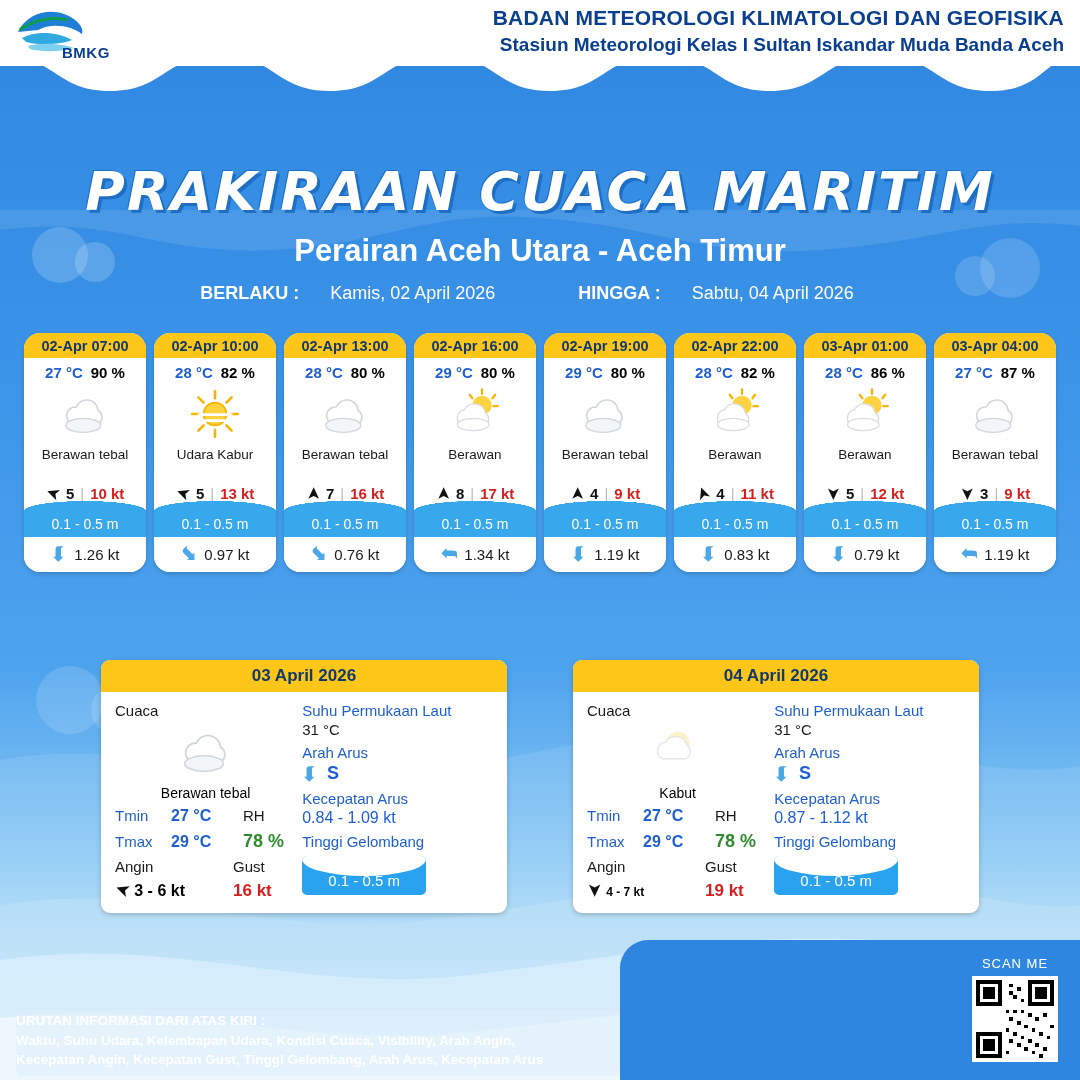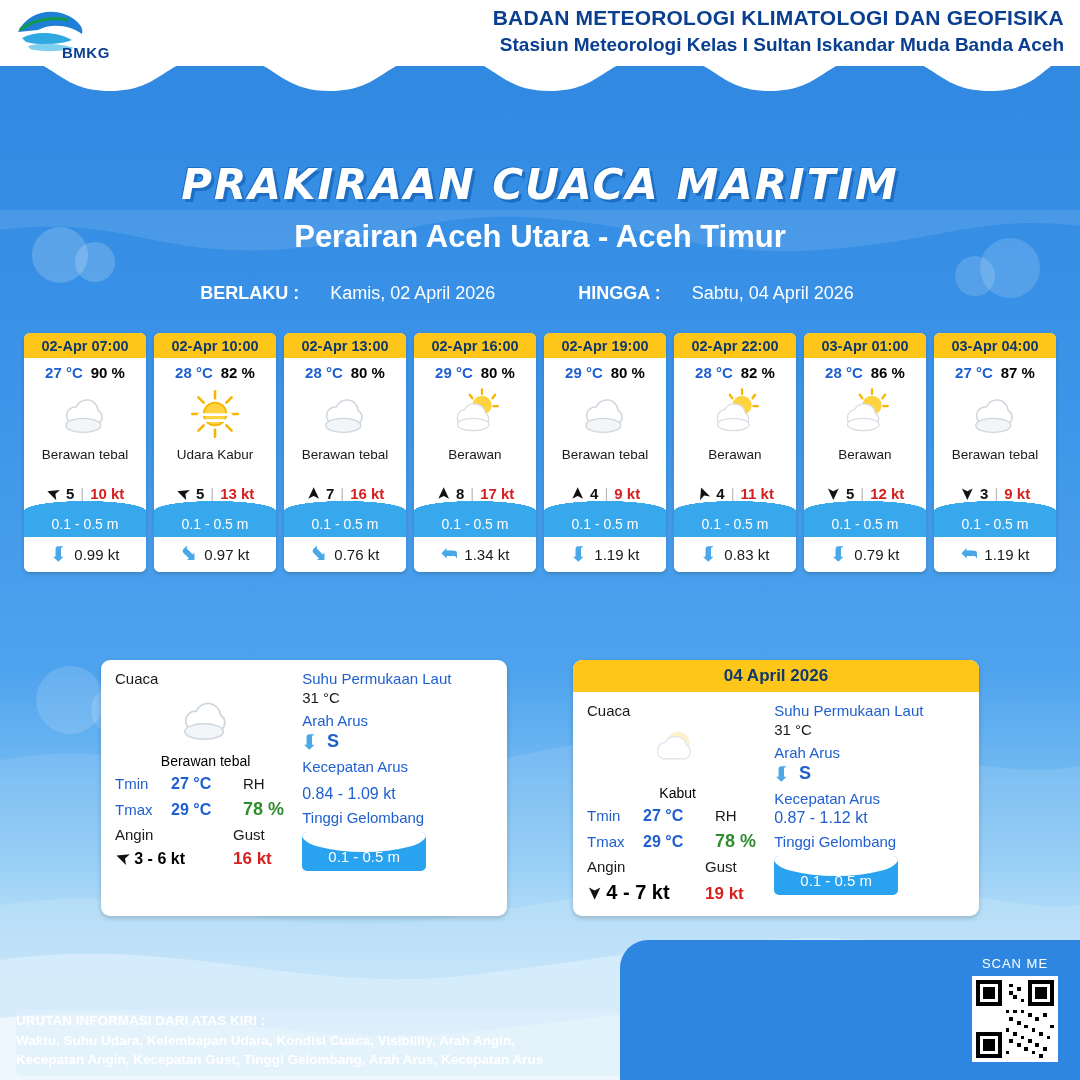--- a/index.html
+++ b/index.html
@@ -26,36 +26,36 @@
   .logo-text {
     position: absolute; left: 14px; top: 44px; font-size: 15px; font-weight: bold;
     color: #0a3f8f; letter-spacing: .5px; z-index: 7; margin-left: 48px;
   }
   .head-lines { position: absolute; right: 16px; top: 6px; text-align: right; z-index: 6; }
   .head-lines .l1 { font-size: 21px; font-weight: bold; color: #0a3f8f; letter-spacing: .2px; }
   .head-lines .l2 { font-size: 19px; font-weight: bold; color: #0a3f8f; margin-top: 4px; }
 
   .title-wrap { position: absolute; top: 160px; width: 100%; text-align: center; z-index: 6; }
   .title-main {
-    font-size: 42px; font-weight: bold; font-style: italic; color: #ffffff;
+    font-size: 54px; font-weight: bold; font-style: italic; color: #ffffff;
     letter-spacing: 2px; text-shadow: 3px 3px 0 #1e6fc4, -1px -1px 0 #1e6fc4;
     font-family: "DejaVu Sans", sans-serif;
   }
   .title-sub { font-size: 31px; font-weight: bold; color: #ffffff; margin-top: 10px; }
-  .valid-row { margin-top: 28px; font-size: 18px; color: #ffffff; }
+  .valid-row { margin-top: 14px; font-size: 18px; color: #ffffff; }
   .valid-row span { margin: 0 26px; }
   .valid-row b { font-weight: bold; }
 
   
   .cards {
     position: absolute; top: 333px; left: 24px; width: 1032px;
     display: flex; gap: 8px; z-index: 6;
   }
   .card {
-    width: 122px; background: #ffffff; border-radius: 6px; overflow: hidden;
+    width: 122px; background: #ffffff; border-radius: 16px; overflow: hidden;
     box-shadow: 0 2px 4px rgba(0,0,0,.18);
     display: flex; flex-direction: column;
   }
   .card-head {
     background: #ffc61a; color: #103a6b; font-size: 14.5px; font-weight: bold;
     text-align: center; padding: 5px 0 4px;
   }
   .card-tr { display: flex; justify-content: center; gap: 8px; padding: 6px 0 2px; }
   .temp { color: #1f5fd0; font-weight: bold; font-size: 15px; }
   .rh { color: #000000; font-weight: bold; font-size: 15px; }
@@ -176,21 +176,21 @@
     <div class="cond">Berawan tebal</div>
     <div class="wind-row">
       <span style="display:inline-block;transform:rotate(200deg);color:#111;font-size:17px;line-height:1">➤</span>
       <span class="wind-deg">5</span>
       <span class="wind-sep">|</span>
       <span class="wind-spd">10 kt</span>
     </div>
     <div class="wave-band">0.1 - 0.5 m</div>
     <div class="cur-row">
       <span style="display:inline-block;transform:rotate(90deg);color:#4aa8e8;font-size:20px;line-height:1;font-weight:bold">➥</span>
-      <span>0.99 kt</span>
+      <span>1.26 kt</span>
     </div>
     </div>
     <div class="card">
     <div class="card-head">02-Apr 10:00</div>
     <div class="card-tr">
       <span class="temp">28 °C</span>
       <span class="rh">82 %</span>
     </div>
     <div class="icon-box">
         <svg width="56" height="56" viewBox="0 0 64 64">
@@ -390,20 +390,21 @@
     <div class="wave-band">0.1 - 0.5 m</div>
     <div class="cur-row">
       <span style="display:inline-block;transform:rotate(180deg);color:#4aa8e8;font-size:20px;line-height:1;font-weight:bold">➥</span>
       <span>1.19 kt</span>
     </div>
     </div>
   </div>
 
 <div class="days" id="days">
     <div class="day-panel">
+    <div class="day-head">03 April 2026</div>
     <div class="day-body">
       <div class="day-left">
         <div class="lbl">Cuaca</div>
         <div class="day-icon">
             <svg width="62" height="62" viewBox="0 0 64 64">
     <path d="M20,44 a10,10 0 0,1 2,-20 a13,13 0 0,1 25,4 a9,9 0 0,1 -1,16 Z" fill="#ffffff" stroke="#cfd6dd" stroke-width="1.8"></path>
     <ellipse cx="30" cy="45" rx="20" ry="8" fill="#f3f6f8" stroke="#cfd6dd" stroke-width="1.6"></ellipse>
   </svg>
           </div>
         <div class="cond-center">Berawan tebal</div>
@@ -428,21 +429,21 @@
       </div>
       <div class="day-right">
         <div class="lbl-blue">Suhu Permukaan Laut</div>
         <div class="lbl" style="margin:2px 0 6px">31 °C</div>
         <div class="lbl-blue">Arah Arus</div>
         <div style="display:flex;align-items:center;gap:8px;margin:2px 0 6px">
           <span style="display:inline-block;transform:rotate(90deg);color:#4aa8e8;font-size:20px;line-height:1;font-weight:bold">➥</span>
           <span class="val-blue" style="font-size:18px">S</span>
         </div>
         <div class="lbl-blue">Kecepatan Arus</div>
-        <div class="val-blue" style="margin:10px 0 6px;font-weight:normal">0.84  -  1.09 kt</div>
+        <div class="val-blue" style="margin:2px 0 6px;font-weight:normal">0.84  -  1.09 kt</div>
         <div class="lbl-blue">Tinggi Gelombang</div>
         <div class="wave-pill">
           <div class="crest"></div>
           <span style="position:relative">0.1 - 0.5 m</span>
         </div>
       </div>
     </div>
     </div>
     <div class="day-panel">
     <div class="day-head">04 April 2026</div>
@@ -466,21 +467,21 @@
         <div class="tt-row">
           <span class="lbl-blue" style="width:46px">Tmax</span>
           <span class="val-blue" style="width:62px">29 °C</span>
           <span class="val-green">78 %</span>
         </div>
         <div class="tt-row">
           <span class="lbl" style="width:108px">Angin</span>
           <span class="lbl">Gust</span>
         </div>
         <div class="tt-row">
-          <span style="width:108px"><span style="display:inline-block;transform:rotate(90deg);color:#111;font-size:18px;line-height:1">➤</span> <b style="font-size:20px">4 - 7 kt</b></span>
+          <span style="width:108px"><span style="display:inline-block;transform:rotate(90deg);color:#111;font-size:18px;line-height:1">➤</span> <b style="font-size:12px">4 - 7 kt</b></span>
           <span class="val-red">19 kt</span>
         </div>
       </div>
       <div class="day-right">
         <div class="lbl-blue">Suhu Permukaan Laut</div>
         <div class="lbl" style="margin:2px 0 6px">31 °C</div>
         <div class="lbl-blue">Arah Arus</div>
         <div style="display:flex;align-items:center;gap:8px;margin:2px 0 6px">
           <span style="display:inline-block;transform:rotate(90deg);color:#4aa8e8;font-size:20px;line-height:1;font-weight:bold">➥</span>
           <span class="val-blue" style="font-size:18px">S</span>

